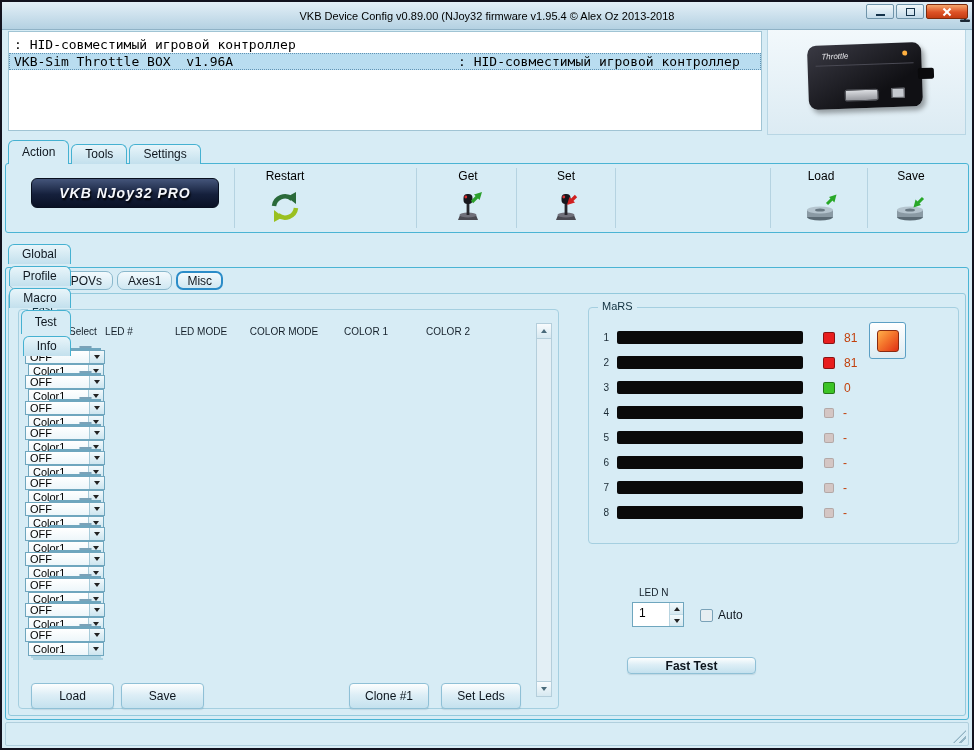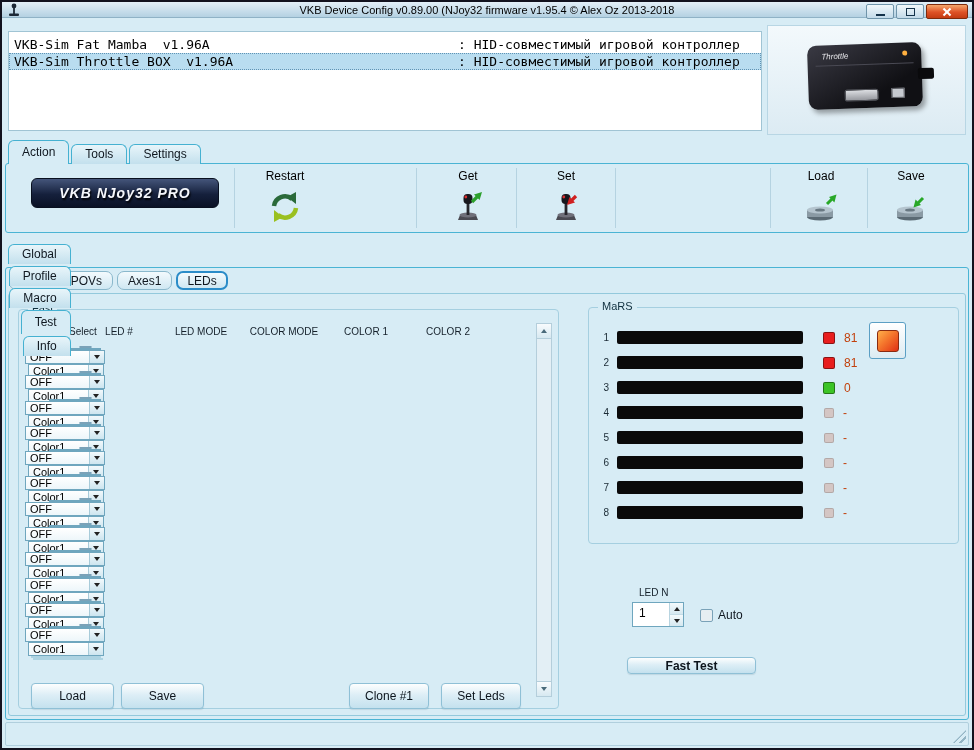--- a/index.html
+++ b/index.html
@@ -1,23 +1,23 @@
 <!DOCTYPE html>
 <html><head>
 <meta charset="utf-8">
 <style>
   * { box-sizing: border-box; margin: 0; padding: 0; }
   body { margin:0; background:#777; font-family:"Liberation Sans", sans-serif; }
   .window { position:relative; width:974px; height:750px; background:#d7ecf5;
             border:2px solid #12121e; overflow:hidden; }
 
   
-  .titlebar { position:absolute; top:0; left:0; right:0; height:16px;
+  .titlebar { position:absolute; top:0; left:0; right:0; height:28px;
               background:linear-gradient(#e3eff7,#b4d1e2); border-bottom:1px solid #8fb2c6;
-              display:flex; align-items:center; z-index:10; }
+              display:flex; align-items:center; z-index:10;justify-content:flex-end; }
   .tb-title { position:absolute; left:0; right:0; text-align:center; font-size:11px; color:#000; }
   .tb-icon { margin-left:5px; z-index:2; }
   .tb-btns { position:absolute; right:4px; top:2px; display:flex; gap:2px; z-index:3; }
   .tb-btn { width:28px; height:15px; border-radius:2px; border:1px solid #6f94aa;
             background:linear-gradient(#f2f8fb,#c2dae9); display:flex; align-items:center; justify-content:center; }
   .tb-btn.close { width:42px; background:linear-gradient(#f5a66c,#de5226 55%,#c43c12); border-color:#7e2a0c; }
   .min-glyph { width:9px; height:2px; background:#14324a; margin-top:7px; }
   .max-glyph { width:9px; height:8px; border:1px solid #14324a; }
   .x-glyph { position:relative; width:10px; height:10px; }
   .x-glyph::before, .x-glyph::after { content:""; position:absolute; left:4px; top:0;
@@ -174,21 +174,20 @@
           <div class="max-glyph"></div>
         </div>
       <div class="tb-btn close">
           <div class="x-glyph"></div>
         </div>
     </div>
   </div>
 
   <div class="device-list">
     <div class="dev-row">
-      <span class="dev-name">VKB-Sim Fat Mamba  v1.96A</span>
       <span class="dev-desc">: HID-совместимый игровой контроллер</span>
     </div>
     <div class="dev-row selected">
       <span class="dev-name">VKB-Sim Throttle BOX  v1.96A</span>
       <span class="dev-desc">: HID-совместимый игровой контроллер</span>
     </div>
   </div>
 
   <div class="photo-frame">
     <div class="dp-body">
@@ -280,21 +279,21 @@
   <div class="tabs-row sub-tabs">
       <div class="tab">Global</div>
       <div class="tab">Profile</div>
       <div class="tab">Macro</div>
       <div class="tab active">Test</div>
       <div class="tab">Info</div>
     </div>
   <div class="pills-row">
       <div class="pill">Buttons / POVs</div>
       <div class="pill">Axes1</div>
-      <div class="pill active">LEDs</div>
+      <div class="pill active">Misc</div>
     </div>
   <div class="misc-panel"></div>
 
   <div class="group leds-group">
     <span class="group-label">Fast</span>
     <span class="hdr" style="left:24px">Select</span>
     <span class="hdr" style="left:60px">LED #</span>
     <span class="hdr" style="left:142px">LED MODE</span>
     <span class="hdr" style="left:225px">COLOR MODE</span>
     <span class="hdr" style="left:307px">COLOR 1</span>

